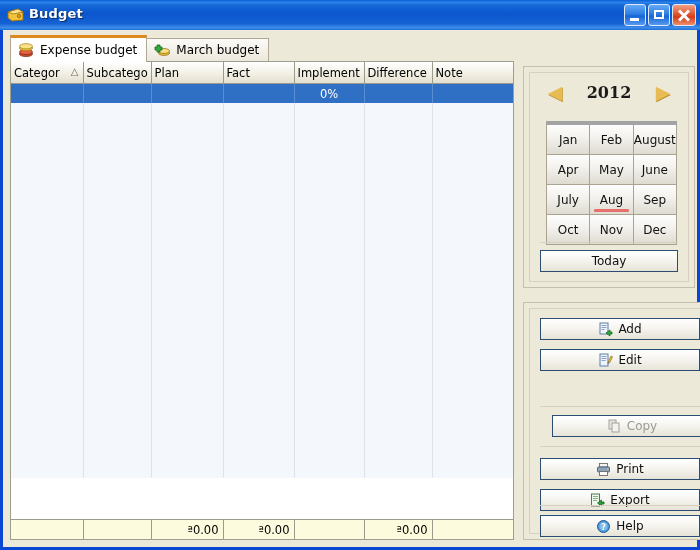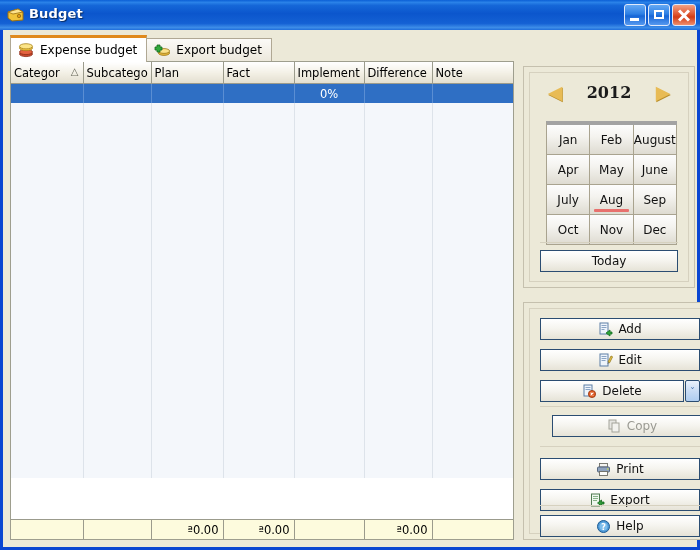--- a/index.html
+++ b/index.html
@@ -374,21 +374,21 @@
         <span>Expense budget</span>
       </div>
       <div class="tab inactive">
         <span class="tab-ico">
           <svg width="17" height="15" viewBox="0 0 17 15">
             <ellipse cx="10" cy="10" rx="5.6" ry="2.4" fill="#e9b93c" stroke="#9b7715" stroke-width="0.8"></ellipse>
             <ellipse cx="10" cy="8" rx="5.6" ry="2.4" fill="#fbe18a" stroke="#9b7715" stroke-width="0.8"></ellipse>
             <path d="M3 2 h3 v2 h2 v3 h-2 v2 h-3 v-2 h-2 v-3 h2 z" fill="#2faa3b" stroke="#176b1e" stroke-width="0.8"></path>
           </svg>
         </span>
-        <span>Export budget</span>
+        <span>March budget</span>
       </div>
     </div>
 
     <div class="tablewrap">
       <table class="grid">
         <colgroup>
           <col style="width:72px">
             <col style="width:68px">
             <col style="width:72px">
           <col style="width:71px">
@@ -505,36 +505,20 @@
             <span class="btn-ico">
               <svg width="15" height="15" viewBox="0 0 15 15">
                 <rect x="2" y="1" width="8" height="12" fill="#eef4fb" stroke="#5d7fa6" stroke-width="1"></rect>
                 <path d="M3.5 3.5 h5 M3.5 5.5 h5 M3.5 7.5 h4" stroke="#7e9bbd" stroke-width="0.9"></path>
                 <path d="M10 9 l3 -6 l1.6 0.8 l-3 6 z" fill="#e8c64b" stroke="#8d6f10" stroke-width="0.7"></path>
                 <path d="M10 9 l-0.6 2 l2 -1 z" fill="#6b6b63"></path>
               </svg>
             </span>
             <span>Edit</span>
           </div>
-          <div class="del-row" style="margin-top:9px;">
-            <div class="btn del-btn">
-              <span class="btn-ico">
-                <svg width="15" height="15" viewBox="0 0 15 15">
-                  <rect x="2" y="1" width="8" height="11" fill="#eef4fb" stroke="#5d7fa6" stroke-width="1"></rect>
-                  <path d="M3.5 3.5 h5 M3.5 5.5 h5" stroke="#7e9bbd" stroke-width="0.9"></path>
-                  <circle cx="10" cy="10" r="3.6" fill="#e05a22" stroke="#95340d" stroke-width="0.8"></circle>
-                  <path d="M8.6 8.6 l2.8 2.8 M11.4 8.6 l-2.8 2.8" stroke="#fff" stroke-width="1.1"></path>
-                </svg>
-              </span>
-              <span>Delete</span>
-            </div>
-            <div class="del-drop">
-              <span>˅</span>
-            </div>
-          </div>
         </div>
 
         <div class="act-sep" style="top:97px;"></div>
 
         <div class="act-group" style="top:106px;">
           <div class="btn disabled">
             <span class="btn-ico">
               <svg width="15" height="15" viewBox="0 0 15 15">
                 <rect x="2" y="1" width="7" height="9" fill="#e6e6e2" stroke="#a3a39a" stroke-width="1"></rect>
                 <rect x="5" y="4" width="7" height="9" fill="#f2f2ee" stroke="#a3a39a" stroke-width="1"></rect>

